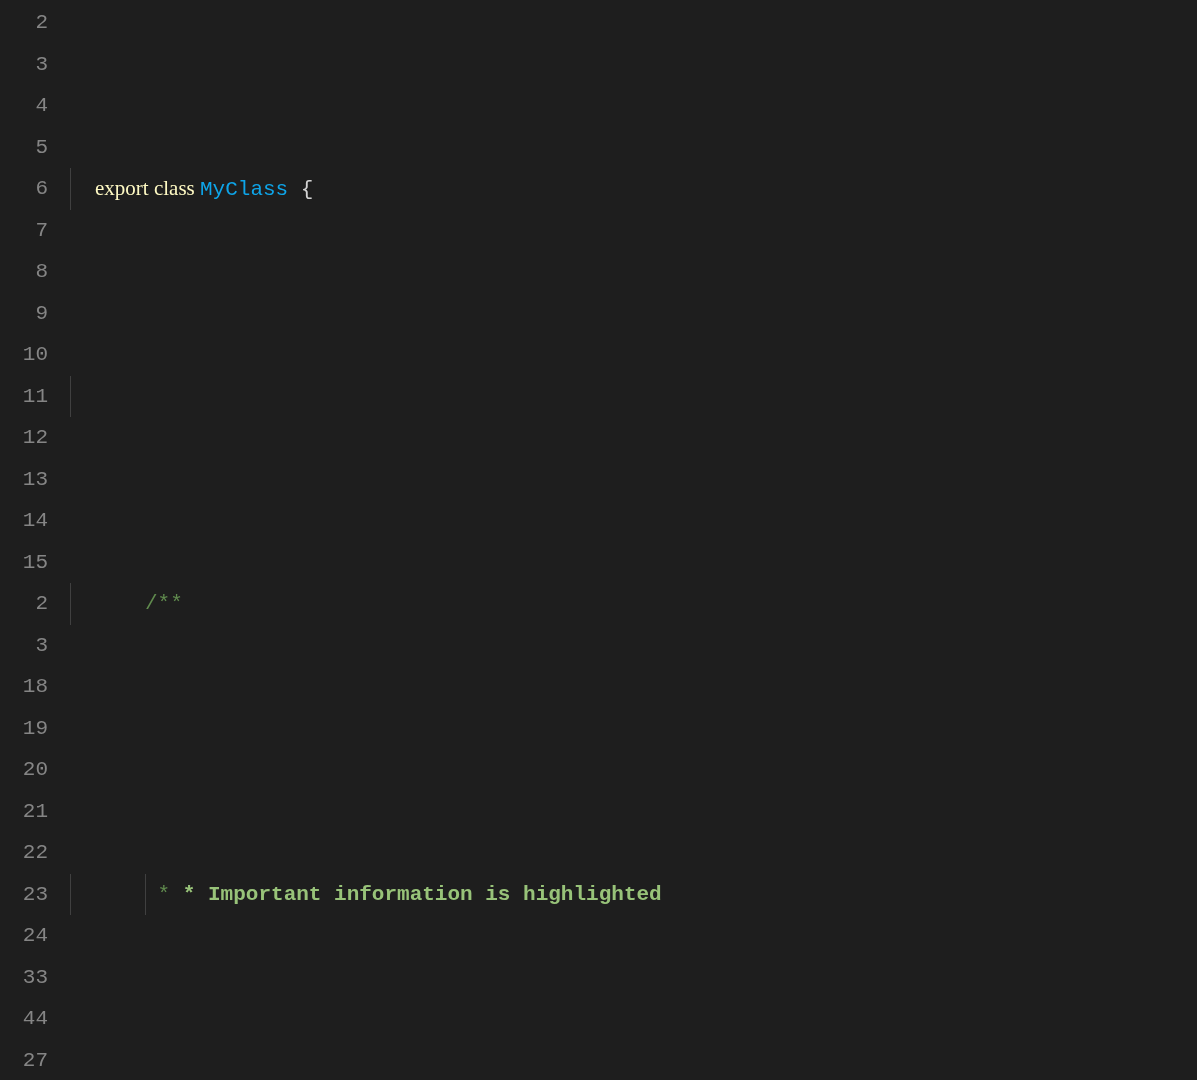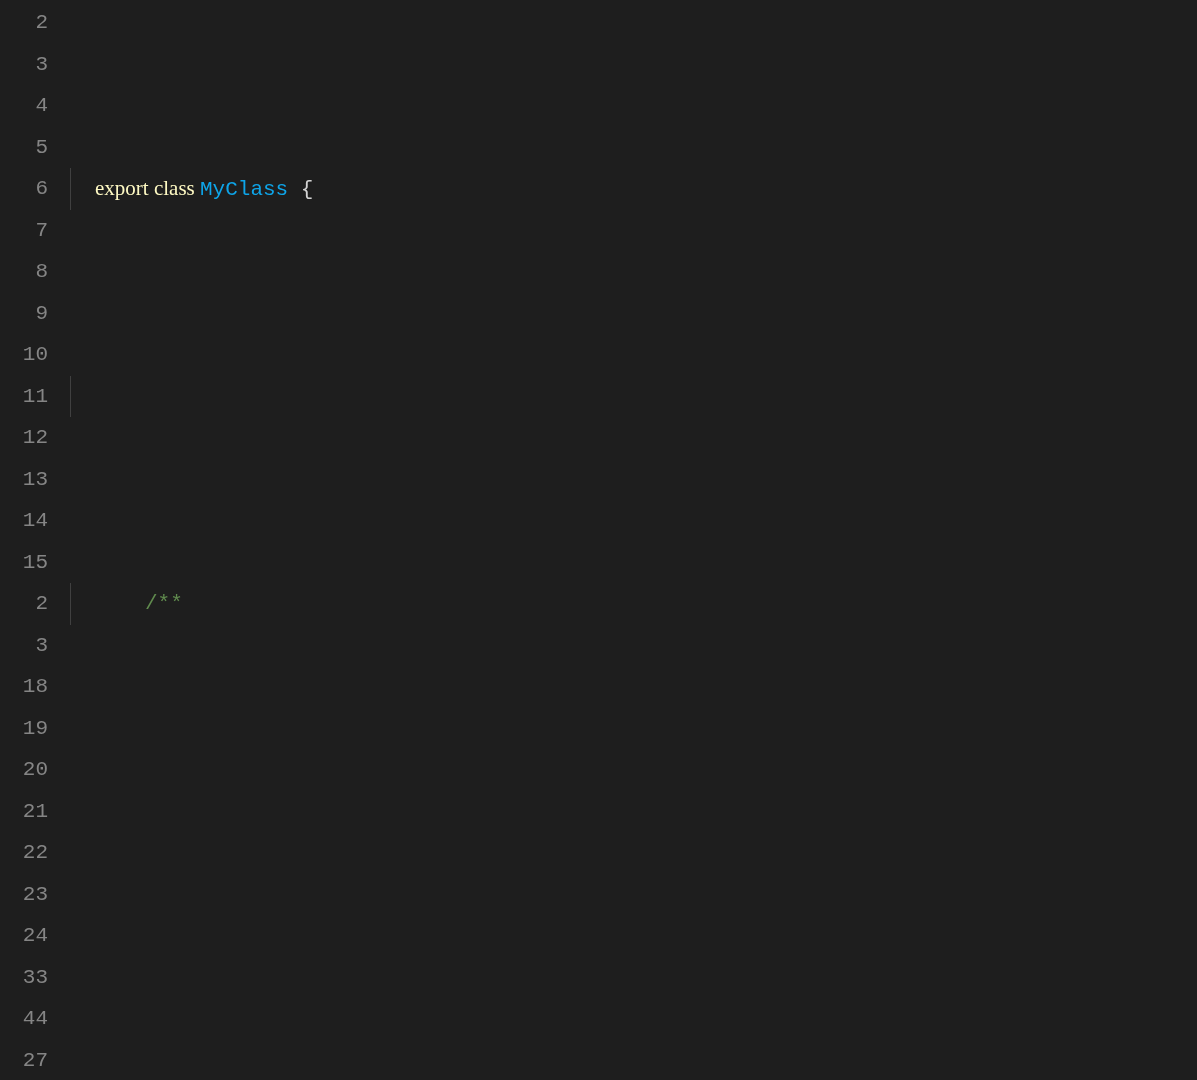--- a/index.html
+++ b/index.html
@@ -94,20 +94,21 @@
 
     
     <div class="line"><span class="guide g1"></span></div>
 
     
     <div class="line"><span class="guide g1"></span><span style="padding-left:75px"></span><span class="c-docpunc">/**</span></div>
 
     
 
     
+    <div class="line"><span class="guide g1"></span><span class="guide g3"></span><span style="padding-left:75px"></span><span class="c-docpunc"> * </span><span class="c-highlight">* Important information is highlighted</span></div>
 
     
     
 
     
     
 
     
     
 

